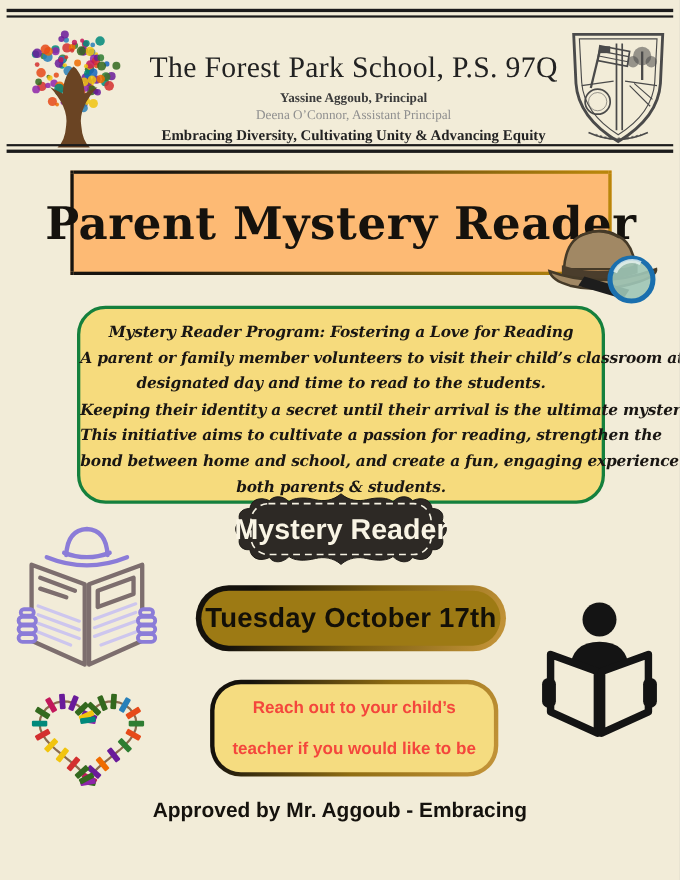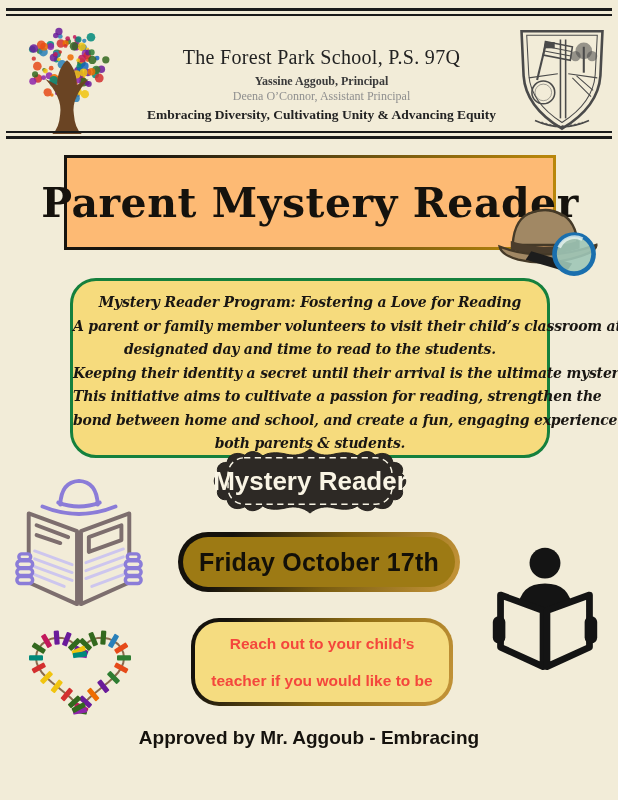--- a/index.html
+++ b/index.html
@@ -11,21 +11,21 @@
   .rule{position:absolute;left:6px;right:6px;background:#1b1b1b;}
   .rule-top-1{top:8px;height:3px;}
   .rule-top-2{top:14px;height:2px;}
   .rule-hdr-1{top:131px;height:2px;}
   .rule-hdr-2{top:136px;height:3px;}
 
   .tree-logo{position:absolute;left:12px;top:24px;}
   .crest{position:absolute;left:514px;top:26px;}
 
   .header-text{position:absolute;left:125px;right:100px;top:46px;text-align:center;}
-  .school-name{font-family:"Liberation Serif",serif;font-size:20px;color:#222;margin-bottom:5px;letter-spacing:.3px;}
+  .school-name{font-family:"Liberation Serif",serif;font-size:27px;color:#222;margin-bottom:5px;letter-spacing:.3px;}
   .principal{font-family:"Liberation Serif",serif;font-size:12px;font-weight:bold;color:#3a3a3a;line-height:15px;}
   .ap{font-family:"Liberation Serif",serif;font-size:12px;color:#8f8f8f;line-height:15px;}
   .motto{font-family:"Liberation Serif",serif;font-size:13.5px;font-weight:bold;color:#232323;margin-top:3px;}
 
   .title-box{
     position:absolute;left:64px;top:155px;width:492px;height:95px;box-sizing:border-box;
     border:3px solid #17140f;
     border-image:linear-gradient(100deg,#17140f 15%,#6d5310 60%,#b8860b 95%) 1;
     display:flex;align-items:center;justify-content:center;background:#fdba74;
   }
@@ -277,21 +277,21 @@
         <rect x="2" y="104" width="16" height="7" rx="3.5"></rect>
         <rect x="114" y="81" width="12" height="6" rx="3"></rect>
         <rect x="112" y="88" width="16" height="7" rx="3.5"></rect>
         <rect x="112" y="96" width="16" height="7" rx="3.5"></rect>
         <rect x="112" y="104" width="16" height="7" rx="3.5"></rect>
       </g>
     </g>
   </svg>
 
   <div class="date-pill">
-    <div class="date-inner">Friday October 17th</div>
+    <div class="date-inner">Tuesday October 17th</div>
   </div>
 
   <svg class="reader-right" width="116" height="132" viewBox="0 0 120 135">
     <circle cx="60" cy="19" r="16" fill="#141414"></circle>
     <path d="M32 66 Q34 40 60 40 Q86 40 88 66 L88 76 L32 76 Z" fill="#141414"></path>
     <g fill="#f2ecd8" stroke="#141414" stroke-width="7" stroke-linejoin="round">
       <path d="M14 52 L58 68 L58 126 L14 106 Z"></path>
       <path d="M106 52 L62 68 L62 126 L106 106 Z"></path>
     </g>
     <rect x="6" y="74" width="13" height="28" rx="6" fill="#141414"></rect>

